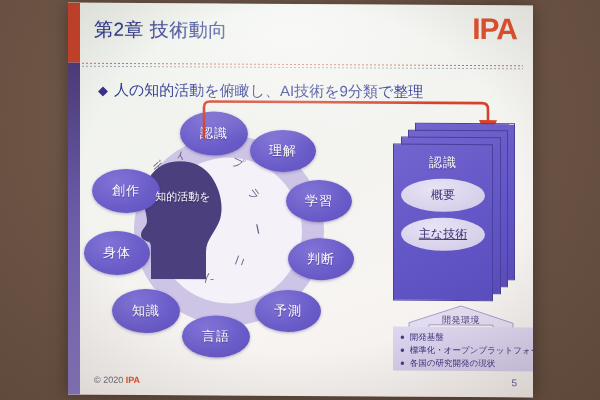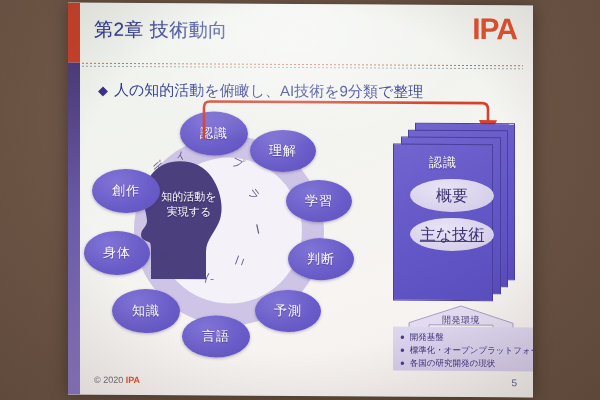--- a/index.html
+++ b/index.html
@@ -64,21 +64,21 @@
     background:#cdc4e6;
   }
   .ring-inner{
     position:absolute;left:22px;top:22px;width:146px;height:146px;border-radius:50%;
     background:#f4f1f8;
   }
   .head-silhouette{
     position:absolute;left:50px;top:48px;width:96px;height:120px;
   }
   .head-text{
-    position:absolute;left:64px;top:78px;width:86px;text-align:center;
+    position:absolute;left:58px;top:78px;width:86px;text-align:center;
     color:#ffffff;font-size:11px;line-height:15px;z-index:4;
     text-shadow:0 1px 1px rgba(40,20,70,.6);
   }
   .node{
     position:absolute;border-radius:50%;
     background:radial-gradient(ellipse at 35% 28%, #8073d6 0%, #6a5cc8 60%, #5e4fbe 100%);
     display:flex;align-items:center;justify-content:center;
     color:#fff;font-size:13px;letter-spacing:1px;
     box-shadow:0 1px 3px rgba(60,40,110,.35);
     text-shadow:0 1px 1px rgba(40,20,70,.45);
@@ -100,24 +100,24 @@
   .card.c1{left:22px;top:0;}
   .card.c2{left:15px;top:7px;}
   .card.c3{left:8px;top:14px;}
   .card.front{left:0;top:21px;z-index:3;}
   .card-title{
     position:absolute;left:0;right:0;top:9px;text-align:center;
     color:#fff;font-size:13px;letter-spacing:1px;
     text-shadow:0 1px 1px rgba(30,15,60,.5);
   }
   .pill{
-    position:absolute;left:16px;width:84px;height:33px;border-radius:50%;
+    position:absolute;left:7px;width:84px;height:33px;border-radius:50%;
     background:radial-gradient(ellipse at 40% 30%, #e8e4f5 0%, #d6d0ea 70%, #c9c2e2 100%);
     display:flex;align-items:center;justify-content:center;text-align:center;
-    color:#3c3173;font-size:16px;line-height:13px;
+    color:#3c3173;font-size:12px;line-height:13px;
   }
   .pill.p1{top:34px;}
   .pill.p2{top:73px;text-decoration:underline;}
   .pill.p3{top:110px;height:36px;}
 
   
   #devenv{position:absolute;left:333px;top:300px;width:120px;height:26px;}
   .devenv-label{
     position:absolute;left:0;right:0;top:9px;text-align:center;
     color:#4a3f7d;font-size:9px;letter-spacing:.5px;
@@ -166,21 +166,20 @@
         <div class="ring-inner"></div>
       </div>
 
       <svg class="head-silhouette" viewBox="0 0 96 120">
         <path d="M48 2 C26 2 12 18 12 40 C12 50 15 56 15 62 C15 68 9 70 9 76 C9 81 15 82 17 83
                  C19 84 19 88 19 93 L19 120 L74 120 L74 92 C74 80 84 72 88 60
                  C92 46 88 30 80 18 C72 7 62 2 48 2 Z" fill="#4c3f7e"></path>
       </svg>
       <div class="head-text">
         <div>知的活動を</div>
-        <div>実現する</div>
       </div>
 
       <div class="ringchar" style="left:71px;top:48px;transform:rotate(-42deg);">デ</div>
       <div class="ringchar" style="left:92px;top:37px;transform:rotate(-26deg);">ィ</div>
       <div class="ringchar" style="left:122px;top:32px;transform:rotate(-2deg);">ー</div>
       <div class="ringchar" style="left:150px;top:44px;transform:rotate(24deg);">プ</div>
       <div class="ringchar" style="left:166px;top:75px;transform:rotate(52deg);">ラ</div>
       <div class="ringchar" style="left:169px;top:110px;transform:rotate(78deg);">ー</div>
       <div class="ringchar" style="left:152px;top:142px;transform:rotate(110deg);">ニ</div>
       <div class="ringchar" style="left:120px;top:160px;transform:rotate(143deg);">ン</div>

